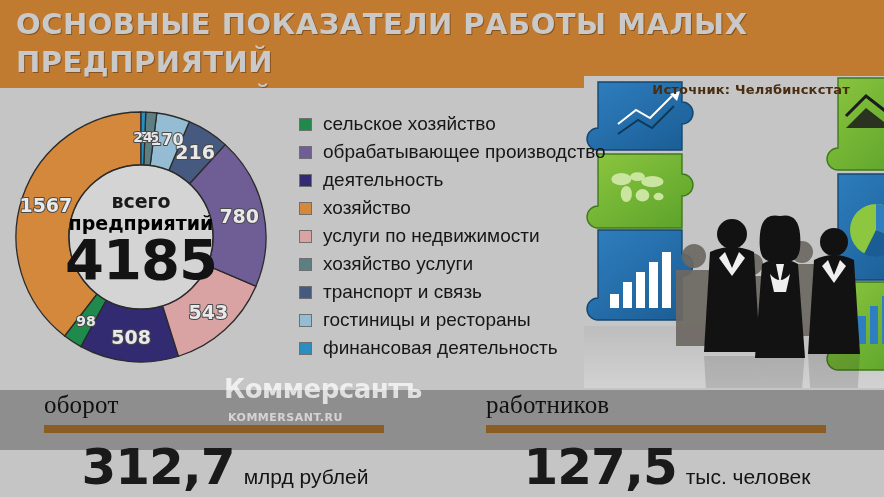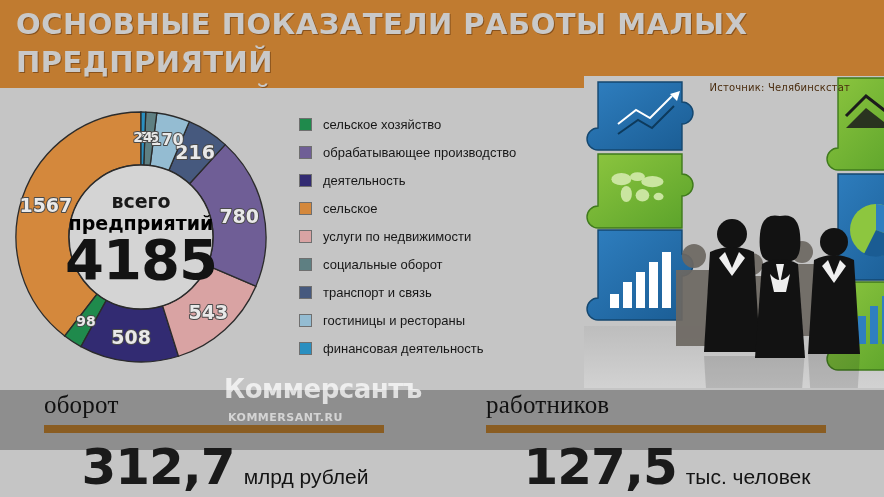--- a/index.html
+++ b/index.html
@@ -38,22 +38,22 @@
     letter-spacing: 0.5px;
     text-transform: uppercase;
     text-shadow: 1px 1px 0 rgba(90,50,14,.55);
     white-space: pre-line;
   }
   .source-note {
     position: absolute;
     right: 34px; top: 82px;
     color: #4a2c0e;
     font-family: "DejaVu Sans", sans-serif;
-    font-weight: normal;
-    font-size: 10px;
+    font-weight: bold;
+    font-size: 13px;
     letter-spacing: .2px;
     z-index: 30;
     padding-left: 48px;
   }
 
   
   .body-bg {
     position: absolute;
     left: 0; top: 88px;
     width: 884px; height: 409px;
@@ -126,21 +126,21 @@
   }
   .legend-swatch {
     width: 13px; height: 13px;
     border: 1px solid #6f6f6f;
     box-sizing: border-box;
     flex: 0 0 auto;
   }
   .legend-label {
     margin-left: 11px;
     font-family: "Liberation Sans", sans-serif;
-    font-size: 13px;
+    font-size: 19px;
     color: #171717;
     white-space: nowrap;
   }
 
   
   .art {
     position: absolute;
     right: 0; top: 76px;
     width: 300px; height: 312px;
     overflow: hidden;
@@ -382,29 +382,29 @@
       <div class="legend-row">
         <span class="legend-swatch" style="background: rgb(111, 94, 150);"></span>
         <span class="legend-label">обрабатывающее производство</span>
       </div>
       <div class="legend-row">
         <span class="legend-swatch" style="background: rgb(50, 43, 114);"></span>
         <span class="legend-label">деятельность</span>
       </div>
       <div class="legend-row">
         <span class="legend-swatch" style="background: rgb(212, 136, 60);"></span>
-        <span class="legend-label">сельское</span>
+        <span class="legend-label">хозяйство</span>
       </div>
       <div class="legend-row">
         <span class="legend-swatch" style="background: rgb(217, 163, 163);"></span>
         <span class="legend-label">услуги по недвижимости</span>
       </div>
       <div class="legend-row">
         <span class="legend-swatch" style="background: rgb(94, 127, 130);"></span>
-        <span class="legend-label">социальные оборот</span>
+        <span class="legend-label">хозяйство услуги</span>
       </div>
       <div class="legend-row">
         <span class="legend-swatch" style="background: rgb(70, 89, 126);"></span>
         <span class="legend-label">транспорт и связь</span>
       </div>
       <div class="legend-row">
         <span class="legend-swatch" style="background: rgb(148, 188, 210);"></span>
         <span class="legend-label">гостиницы и рестораны</span>
       </div>
       <div class="legend-row">

